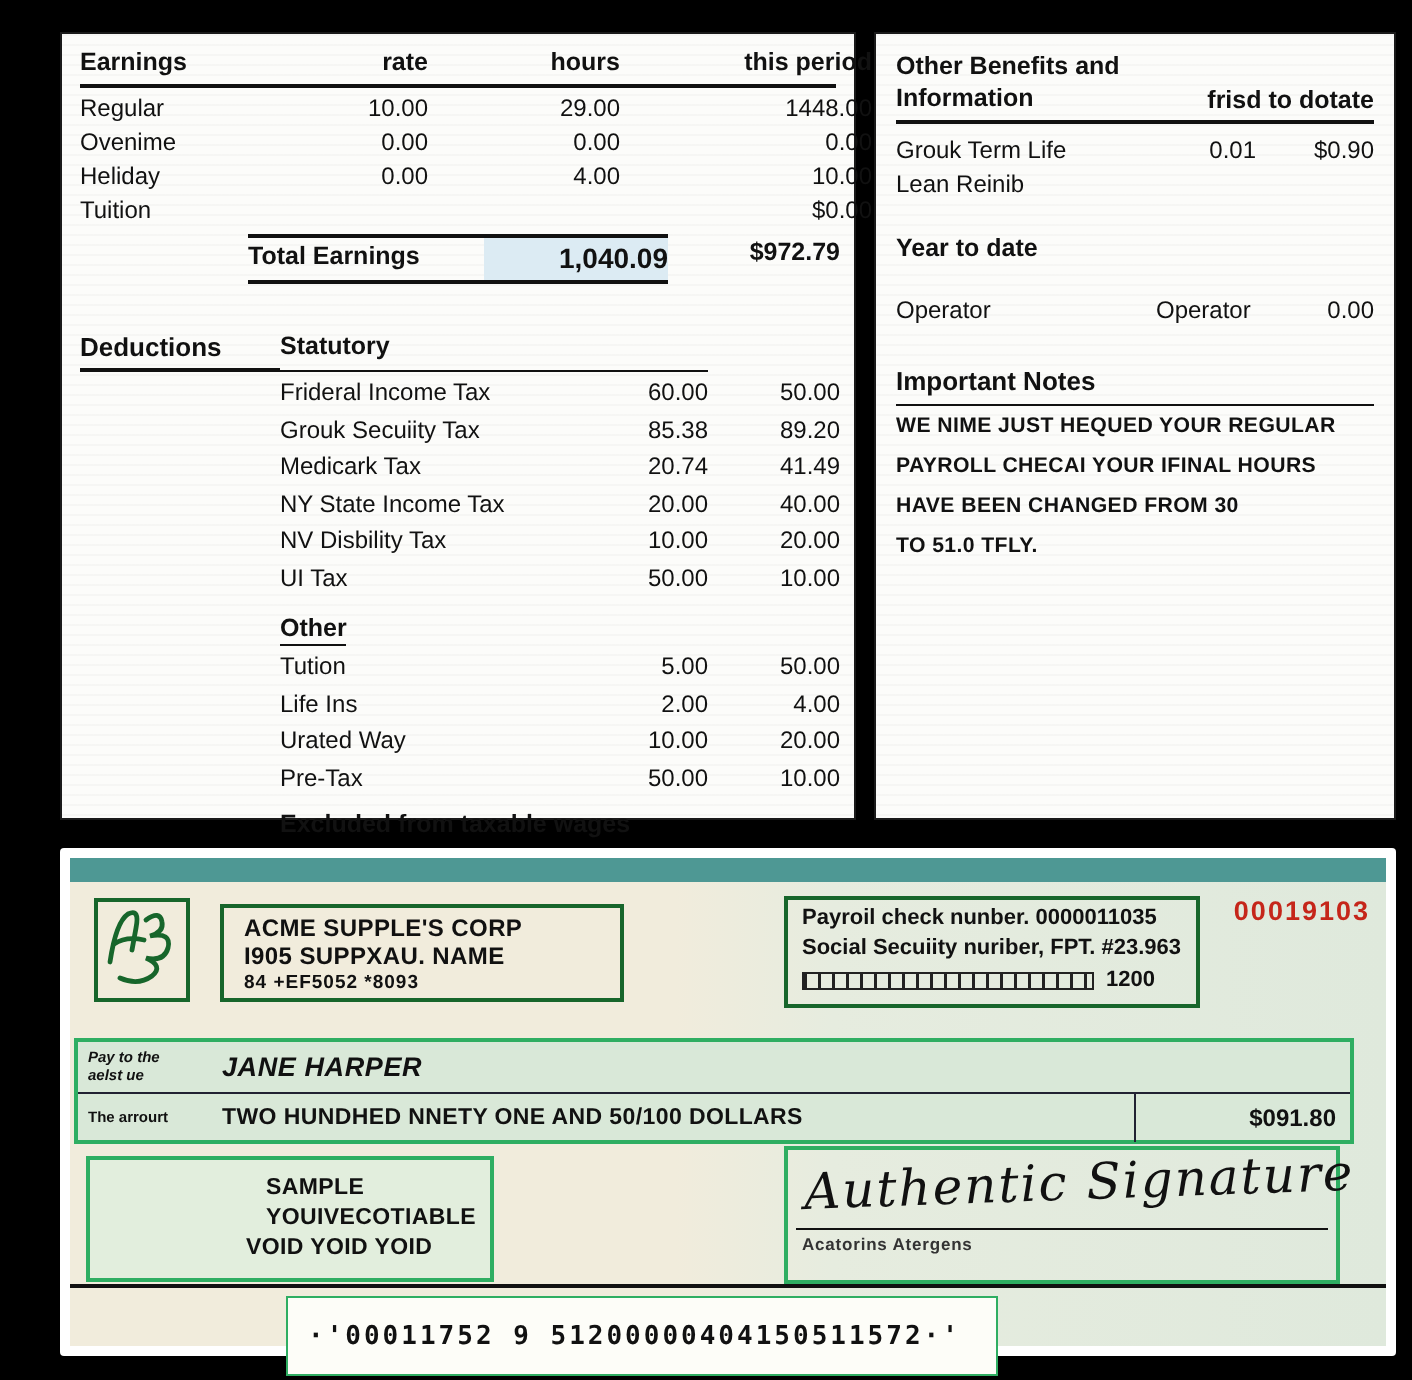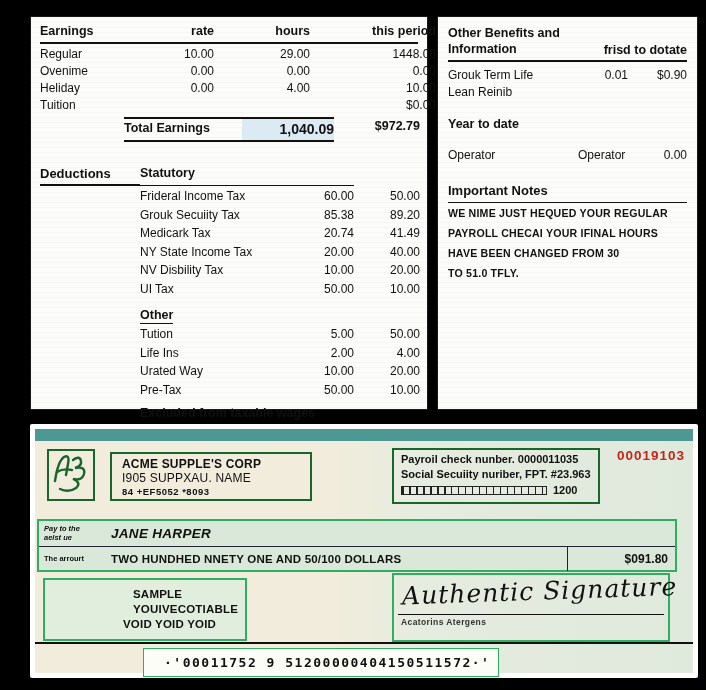--- a/index.html
+++ b/index.html
@@ -56,21 +56,21 @@
 
   
   .check{position:absolute;left:30px;top:424px;width:668px;height:254px;background:#fff;border-radius:2px;}
   .band{position:absolute;left:5px;right:5px;top:5px;height:12px;background:var(--teal);}
   .check-body{position:absolute;left:5px;right:5px;top:17px;bottom:5px;
       background:linear-gradient(90deg,var(--cream) 0%,var(--cream) 46%, #e6ecdf 58%, var(--pale-green) 100%);}
   .logo-box{position:absolute;left:12px;top:8px;width:48px;height:52px;border:2px solid var(--green-dark);}
   .company-box{position:absolute;left:75px;top:11px;width:202px;height:49px;border:2px solid var(--green-dark);
       padding:3px 0 0 10px;}
   .company-box .c1{font-size:12px;font-weight:700;letter-spacing:.2px;}
-  .company-box .c2{font-size:12px;font-weight:400;letter-spacing:.2px;}
+  .company-box .c2{font-size:12px;font-weight:700;letter-spacing:.2px;}
   .company-box .c3{font-size:9.5px;font-weight:600;margin-top:1px;letter-spacing:.5px;}
   .payroll-box{position:absolute;left:357px;top:7px;width:208px;height:56px;border:2px solid var(--green-dark);
       padding:2px 0 0 7px;}
   .p-line{font-size:11px;font-weight:700;line-height:15px;white-space:nowrap;}
   .ruler-row{display:flex;align-items:center;margin-top:2px;}
   .ruler{width:146px;height:9px;border:1.5px solid #222;
       background:repeating-linear-gradient(90deg,#222 0 1.5px,transparent 1.5px 7px);}
   .ruler-val{font-size:11px;font-weight:700;margin-left:6px;}
   .red-num{position:absolute;right:8px;top:7px;color:var(--red);font-size:13.5px;font-weight:700;letter-spacing:1px;}
 
@@ -90,22 +90,22 @@
   .sample-box div{font-size:11.5px;font-weight:600;line-height:15px;letter-spacing:.2px;}
   .sample-box div:last-child{margin-left:-10px;}
 
   .sig-box{position:absolute;left:357px;top:132px;width:278px;height:69px;border:2px solid var(--green-border);}
   .sig-script{position:absolute;left:8px;top:2px;right:10px;font-family:"DejaVu Serif",serif;font-style:italic;
       font-size:25px;transform:rotate(-2deg);white-space:nowrap;letter-spacing:1px;}
   .sig-line{position:absolute;left:4px;right:4px;top:39px;border-top:1.5px solid #111;}
   .sig-name{position:absolute;left:7px;top:42px;font-size:8.5px;font-weight:600;letter-spacing:.4px;color:#333;}
 
   .check-hr{position:absolute;left:0px;right:0px;top:201px;border-top:2px solid #111;}
-  .micr-box{position:absolute;left:108px;top:207px;width:356px;height:29px;border:1.5px solid var(--green-border);
-      background:#fdfdf8;display:flex;align-items:center;padding-left:20px;}
+  .micr-box{position:absolute;left:108px;top:207px;width:356px;height:40px;border:1.5px solid var(--green-border);
+      background:#fdfdf8;display:flex;align-items:center;padding-left:10px;}
   .micr{font-family:"DejaVu Sans Mono",monospace;font-size:13px;font-weight:700;letter-spacing:1.5px;}
 </style>
 </head>
 <body>
 
 <div>
 
   <section class="stub stub-left">
     <div class="e-grid e-head">
       <span>Earnings</span>

